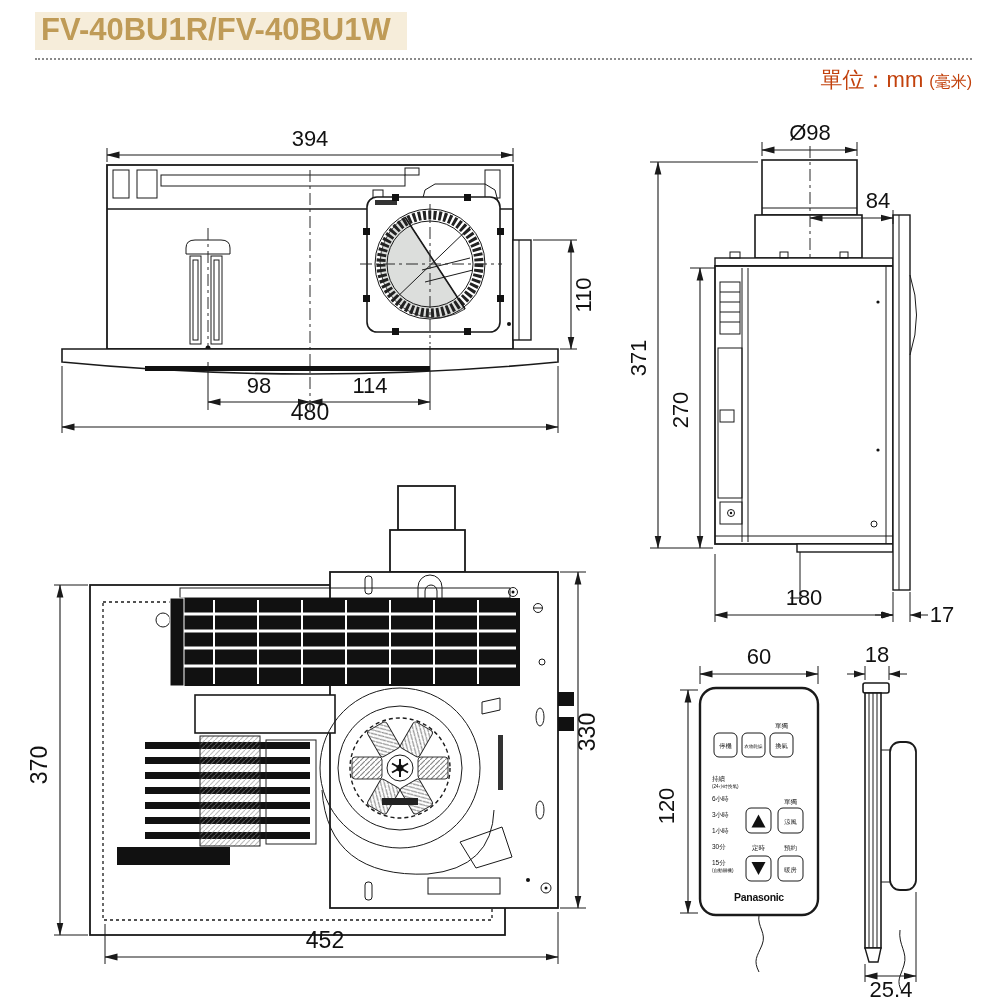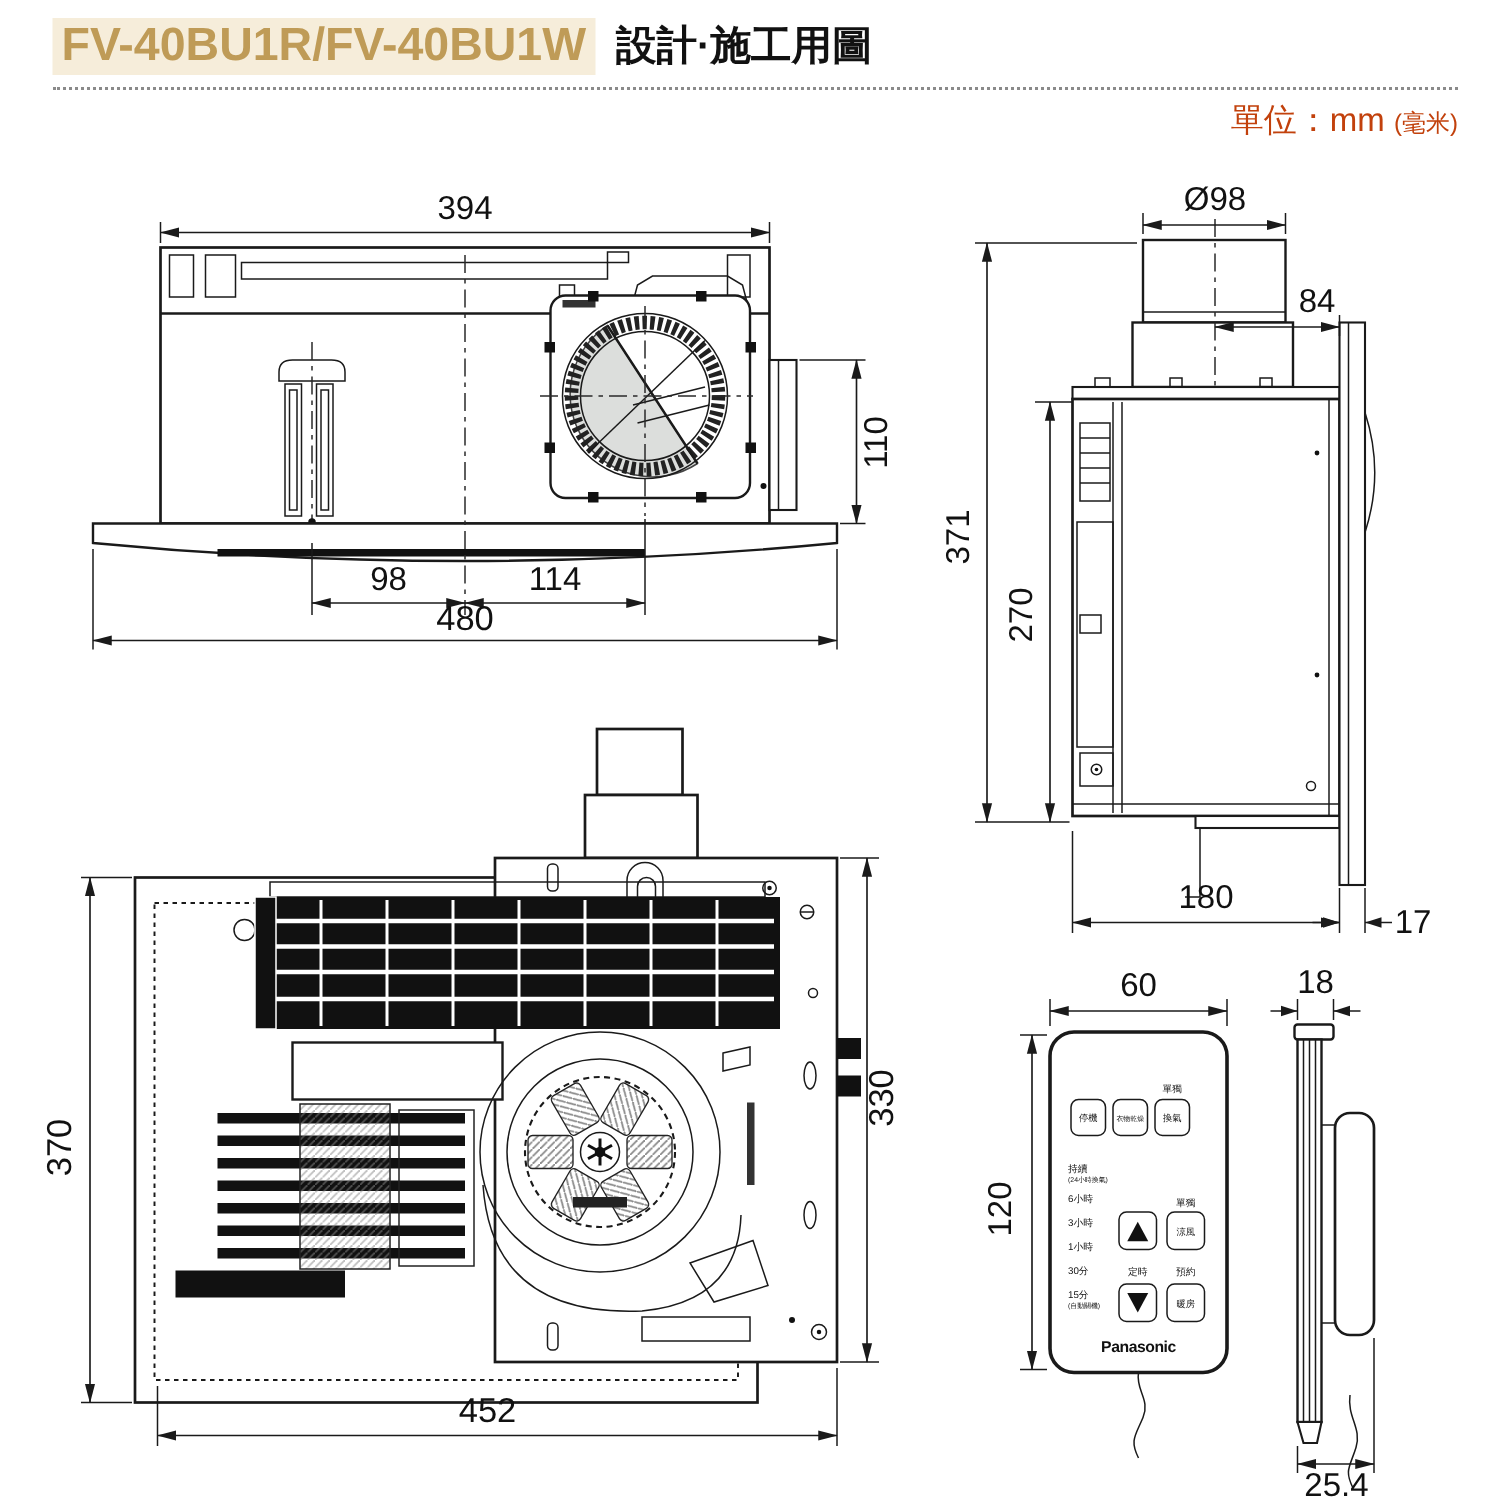--- a/index.html
+++ b/index.html
@@ -2,21 +2,21 @@
 <html><head>
 <meta charset="utf-8">
 <style>
   html,body{margin:0;padding:0;background:#fff;}
   #page{position:relative;width:1000px;height:1000px;background:#ffffff;overflow:hidden;
         font-family:"Liberation Sans", sans-serif;color:#1a1a1a;}
   
   #hdr{position:absolute;left:35px;top:12px;right:28px;}
   #hdr-row{display:flex;align-items:flex-start;gap:14px;border-bottom:2px dotted #8a8a8a;padding-bottom:8px;}
   #model{background:#f6edda;color:#bf9b57;font-weight:bold;font-size:31px;line-height:1.05;
-         padding:2px 6px 3px 6px;letter-spacing:0;}
+         padding:2px 16px 3px 6px;letter-spacing:0;}
   .hdr-black{font-weight:bold;font-size:27px;line-height:1.35;color:#111;}
   #unit-row{text-align:right;padding-top:5px;font-size:22px;color:#c2410c;}
   #unit-row .small{font-size:16px;}
   
   svg{position:absolute;overflow:visible;}
   .ln{stroke:#1a1a1a;fill:none;stroke-width:1.6;}
   .lnt{stroke:#1a1a1a;fill:none;stroke-width:1;}
   .fillw{fill:#fff;stroke:#1a1a1a;}
   .blk{fill:#111;stroke:none;}
   .cl{stroke:#2a2a2a;stroke-width:1;fill:none;stroke-dasharray:12 4 3 4;}
@@ -32,21 +32,20 @@
   .brand{font-size:10.5px;font-weight:bold;letter-spacing:-0.3px;}
 </style>
 </head>
 <body>
 
 <div id="page">
 
   <div id="hdr">
     <div id="hdr-row">
       <span id="model">FV-40BU1R/FV-40BU1W</span>
-      <span class="hdr-black">設計·施工用圖</span>
     </div>
     <div id="unit-row">
       <span>單位：mm</span>
       <span class="small">(毫米)</span>
     </div>
   </div>
 
   <svg style="left:40px;top:112px" width="560" height="335" viewBox="0 0 560 335">
     <defs>
       <marker id="fa" markerWidth="13" markerHeight="8" refX="12.5" refY="4" orient="auto-start-reverse" markerUnits="userSpaceOnUse">

